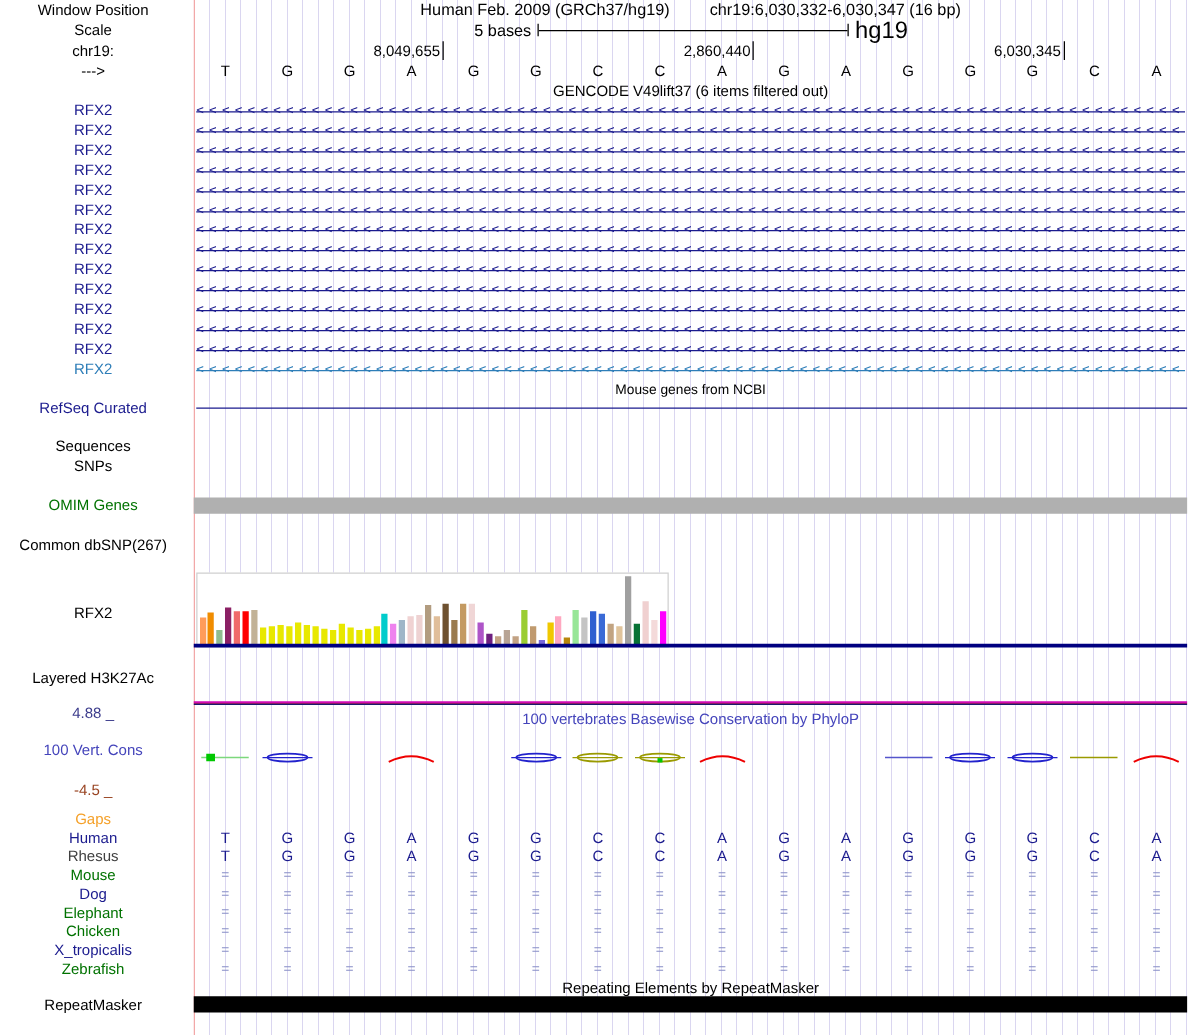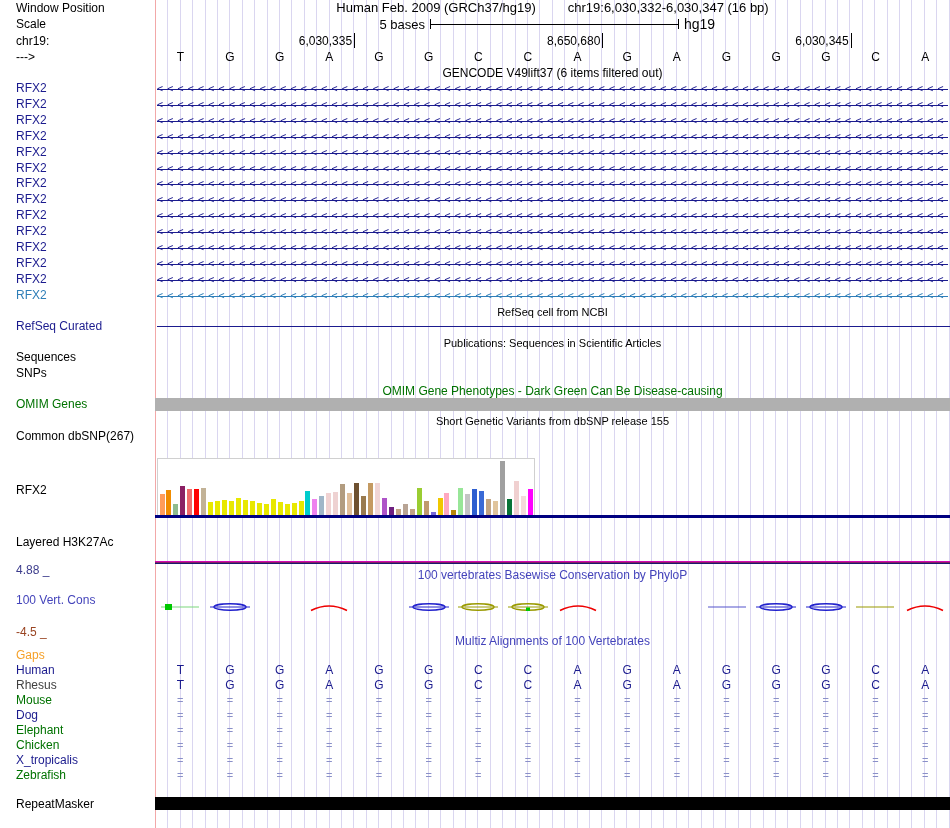--- a/index.html
+++ b/index.html
@@ -1,21 +1,21 @@
 <!DOCTYPE html>
 <html><head>
 <meta charset="utf-8">
 <style>
   html,body{margin:0;padding:0;background:#fff}
   .browser{position:relative;width:950px;height:828px;background:#fff;overflow:hidden;
            font-family:"Liberation Sans",sans-serif;color:#000}
   .grid{position:absolute;left:156px;top:0;width:794px;height:828px;
         background:repeating-linear-gradient(90deg,transparent 0 11.4px,#DAD6F0 11.4px 12.4px)}
   .pinkline{position:absolute;left:155px;top:0;width:1px;height:828px;background:#F2A8A8}
-  .lbl{position:absolute;left:16px;width:149px;text-align:left;font-size:12px;line-height:13px;
+  .lbl{position:absolute;left:0;width:149px;text-align:center;font-size:12px;line-height:13px;
        white-space:nowrap}
   .ctitle{position:absolute;left:155px;width:795px;text-align:center;font-size:12px;
           line-height:13px;white-space:nowrap}
   .small{font-size:11px}
   .hdr{position:absolute;left:155px;top:1px;width:795px;display:flex;justify-content:center;
        gap:32px;font-size:13px;line-height:14px}
   .bracket{position:absolute;left:430px;top:19px;width:247px;height:10px;
            border-left:1px solid #000;border-right:1px solid #000;
            background:linear-gradient(#000,#000) center/100% 1px no-repeat}
   .basecell{position:absolute;width:50px;text-align:center;font-size:12px;line-height:13px}
@@ -41,28 +41,28 @@
 
   <div class="lbl" style="top:2px">Window Position</div>
   <div class="hdr">
     <span>Human Feb. 2009 (GRCh37/hg19)</span>
     <span>chr19:6,030,332-6,030,347 (16 bp)</span>
   </div>
 
   <div class="lbl" style="top:18px">Scale</div>
   <div style="position:absolute;left:155px;top:18px;width:270px;text-align:right;font-size:13px;line-height:13px">5 bases</div>
   <div class="bracket"></div>
-  <div style="position:absolute;left:684px;top:18px;font-size:14px;line-height:13px">hg19</div>
+  <div style="position:absolute;left:684px;top:18px;font-size:19px;line-height:13px">hg19</div>
 
   <div class="lbl" style="top:35px">chr19:</div>
   <div id="coord-ticks">
       <div class="tick" style="left: 354.12px;"></div>
-      <div class="cotext" style="left: 255.12px;">6,030,335</div>
+      <div class="cotext" style="left: 255.12px;">8,049,655</div>
       <div class="tick" style="left: 602.395px;"></div>
-      <div class="cotext" style="left: 503.395px;">8,650,680</div>
+      <div class="cotext" style="left: 503.395px;">2,860,440</div>
       <div class="tick" style="left: 850.67px;"></div>
       <div class="cotext" style="left: 751.67px;">6,030,345</div>
     </div>
 
   <div class="lbl" style="top:51px">---&gt;</div>
   <div id="base-row">
       <div class="basecell" style="left: 155.327px; top: 51px;">T</div>
       <div class="basecell" style="left: 204.982px; top: 51px;">G</div>
       <div class="basecell" style="left: 254.637px; top: 51px;">G</div>
       <div class="basecell" style="left: 304.293px; top: 51px;">A</div>
@@ -105,33 +105,30 @@
       <div class="lbl" style="top: 241px; color: rgb(27, 27, 142);">RFX2</div>
       <div class="arrowrow" style="top: 240px; color: rgb(27, 27, 142); background-image: linear-gradient(rgb(27, 27, 142), rgb(27, 27, 142));">&lt;&lt;&lt;&lt;&lt;&lt;&lt;&lt;&lt;&lt;&lt;&lt;&lt;&lt;&lt;&lt;&lt;&lt;&lt;&lt;&lt;&lt;&lt;&lt;&lt;&lt;&lt;&lt;&lt;&lt;&lt;&lt;&lt;&lt;&lt;&lt;&lt;&lt;&lt;&lt;&lt;&lt;&lt;&lt;&lt;&lt;&lt;&lt;&lt;&lt;&lt;&lt;&lt;&lt;&lt;&lt;&lt;&lt;&lt;&lt;&lt;&lt;&lt;&lt;&lt;&lt;&lt;&lt;&lt;&lt;&lt;&lt;&lt;&lt;&lt;&lt;&lt;&lt;</div>
       <div class="lbl" style="top: 257px; color: rgb(27, 27, 142);">RFX2</div>
       <div class="arrowrow" style="top: 256px; color: rgb(27, 27, 142); background-image: linear-gradient(rgb(27, 27, 142), rgb(27, 27, 142));">&lt;&lt;&lt;&lt;&lt;&lt;&lt;&lt;&lt;&lt;&lt;&lt;&lt;&lt;&lt;&lt;&lt;&lt;&lt;&lt;&lt;&lt;&lt;&lt;&lt;&lt;&lt;&lt;&lt;&lt;&lt;&lt;&lt;&lt;&lt;&lt;&lt;&lt;&lt;&lt;&lt;&lt;&lt;&lt;&lt;&lt;&lt;&lt;&lt;&lt;&lt;&lt;&lt;&lt;&lt;&lt;&lt;&lt;&lt;&lt;&lt;&lt;&lt;&lt;&lt;&lt;&lt;&lt;&lt;&lt;&lt;&lt;&lt;&lt;&lt;&lt;&lt;&lt;</div>
       <div class="lbl" style="top: 273px; color: rgb(27, 27, 142);">RFX2</div>
       <div class="arrowrow" style="top: 272px; color: rgb(27, 27, 142); background-image: linear-gradient(rgb(27, 27, 142), rgb(27, 27, 142));">&lt;&lt;&lt;&lt;&lt;&lt;&lt;&lt;&lt;&lt;&lt;&lt;&lt;&lt;&lt;&lt;&lt;&lt;&lt;&lt;&lt;&lt;&lt;&lt;&lt;&lt;&lt;&lt;&lt;&lt;&lt;&lt;&lt;&lt;&lt;&lt;&lt;&lt;&lt;&lt;&lt;&lt;&lt;&lt;&lt;&lt;&lt;&lt;&lt;&lt;&lt;&lt;&lt;&lt;&lt;&lt;&lt;&lt;&lt;&lt;&lt;&lt;&lt;&lt;&lt;&lt;&lt;&lt;&lt;&lt;&lt;&lt;&lt;&lt;&lt;&lt;&lt;&lt;</div>
       <div class="lbl" style="top: 289px; color: rgb(46, 126, 184);">RFX2</div>
       <div class="arrowrow" style="top: 288px; color: rgb(46, 126, 184); background-image: linear-gradient(rgb(46, 126, 184), rgb(46, 126, 184));">&lt;&lt;&lt;&lt;&lt;&lt;&lt;&lt;&lt;&lt;&lt;&lt;&lt;&lt;&lt;&lt;&lt;&lt;&lt;&lt;&lt;&lt;&lt;&lt;&lt;&lt;&lt;&lt;&lt;&lt;&lt;&lt;&lt;&lt;&lt;&lt;&lt;&lt;&lt;&lt;&lt;&lt;&lt;&lt;&lt;&lt;&lt;&lt;&lt;&lt;&lt;&lt;&lt;&lt;&lt;&lt;&lt;&lt;&lt;&lt;&lt;&lt;&lt;&lt;&lt;&lt;&lt;&lt;&lt;&lt;&lt;&lt;&lt;&lt;&lt;&lt;&lt;&lt;</div>
     </div>
 
-  <div class="ctitle small" style="top:306px">RefSeq cell from NCBI</div>
+  <div class="ctitle small" style="top:306px">Mouse genes from NCBI</div>
   <div class="lbl" style="top:320px;color:#1B1B8E">RefSeq Curated</div>
   <div class="hline" style="left:157px;top:326px;width:793px;background:#1B1B8E"></div>
 
-  <div class="ctitle small" style="top:337px">Publications: Sequences in Scientific Articles</div>
   <div class="lbl" style="top:351px">Sequences</div>
   <div class="lbl" style="top:367px">SNPs</div>
 
-  <div class="ctitle" style="top:385px;color:#007200">OMIM Gene Phenotypes - Dark Green Can Be Disease-causing</div>
   <div class="lbl" style="top:398px;color:#007200">OMIM Genes</div>
   <div style="position:absolute;left:155px;top:398px;width:795px;height:13px;background:#B0B0B0"></div>
 
-  <div class="ctitle small" style="top:415px">Short Genetic Variants from dbSNP release 155</div>
   <div class="lbl" style="top:430px">Common dbSNP(267)</div>
 
   <div class="lbl" style="top:484px">RFX2</div>
   <div class="gtexbox" id="gtex-box">
       <div class="bar" style="left: 1.5px; height: 22px; background: rgb(255, 156, 90);"></div>
       <div class="bar" style="left: 8.45px; height: 26px; background: rgb(240, 140, 0);"></div>
       <div class="bar" style="left: 15.4px; height: 12px; background: rgb(143, 188, 143);"></div>
       <div class="bar" style="left: 22.35px; height: 30px; background: rgb(139, 32, 100);"></div>
       <div class="bar" style="left: 29.3px; height: 27px; background: rgb(240, 106, 106);"></div>
       <div class="bar" style="left: 36.25px; height: 27px; background: rgb(255, 0, 0);"></div>
@@ -234,21 +231,20 @@
         </svg></div>
       <div class="glyph" style="left: 854.497px;"><svg width="42" height="12" viewBox="0 0 42 12">
           <line x1="2" y1="6" x2="40" y2="6" stroke="#9A9A00" stroke-width="1.2"></line>
         </svg></div>
       <div class="glyph" style="left: 904.153px;"><svg width="42" height="12" viewBox="0 0 42 12">
           <path d="M3 9.5 Q21 0.5 39 9.5" fill="none" stroke="#EE0000" stroke-width="1.6"></path>
         </svg></div>
     </div>
   <div class="lbl" style="top:626px;color:#994422">-4.5 _</div>
 
-  <div class="ctitle" style="top:635px;color:#4444BB">Multiz Alignments of 100 Vertebrates</div>
   <div id="multiz-rows">
       <div class="lbl" style="top: 649px; color: rgb(245, 160, 40);">Gaps</div>
       <div class="lbl" style="top: 664px; color: rgb(27, 27, 142);">Human</div>
       <div class="mzcell" style="left: 155.327px; top: 664px; color: rgb(27, 27, 142);">T</div>
       <div class="mzcell" style="left: 204.982px; top: 664px; color: rgb(27, 27, 142);">G</div>
       <div class="mzcell" style="left: 254.637px; top: 664px; color: rgb(27, 27, 142);">G</div>
       <div class="mzcell" style="left: 304.293px; top: 664px; color: rgb(27, 27, 142);">A</div>
       <div class="mzcell" style="left: 353.947px; top: 664px; color: rgb(27, 27, 142);">G</div>
       <div class="mzcell" style="left: 403.603px; top: 664px; color: rgb(27, 27, 142);">G</div>
       <div class="mzcell" style="left: 453.257px; top: 664px; color: rgb(27, 27, 142);">C</div>
@@ -375,15 +371,16 @@
       <div class="mzcell" style="left: 552.567px; top: 769px; color: rgb(138, 144, 200); font-size: 11px;">=</div>
       <div class="mzcell" style="left: 602.222px; top: 769px; color: rgb(138, 144, 200); font-size: 11px;">=</div>
       <div class="mzcell" style="left: 651.878px; top: 769px; color: rgb(138, 144, 200); font-size: 11px;">=</div>
       <div class="mzcell" style="left: 701.533px; top: 769px; color: rgb(138, 144, 200); font-size: 11px;">=</div>
       <div class="mzcell" style="left: 751.188px; top: 769px; color: rgb(138, 144, 200); font-size: 11px;">=</div>
       <div class="mzcell" style="left: 800.842px; top: 769px; color: rgb(138, 144, 200); font-size: 11px;">=</div>
       <div class="mzcell" style="left: 850.497px; top: 769px; color: rgb(138, 144, 200); font-size: 11px;">=</div>
       <div class="mzcell" style="left: 900.153px; top: 769px; color: rgb(138, 144, 200); font-size: 11px;">=</div>
     </div>
 
+  <div class="ctitle" style="top:784px">Repeating Elements by RepeatMasker</div>
   <div class="lbl" style="top:798px">RepeatMasker</div>
   <div style="position:absolute;left:155px;top:797px;width:795px;height:13px;background:#000"></div>
 </div>
 
 </body></html>

